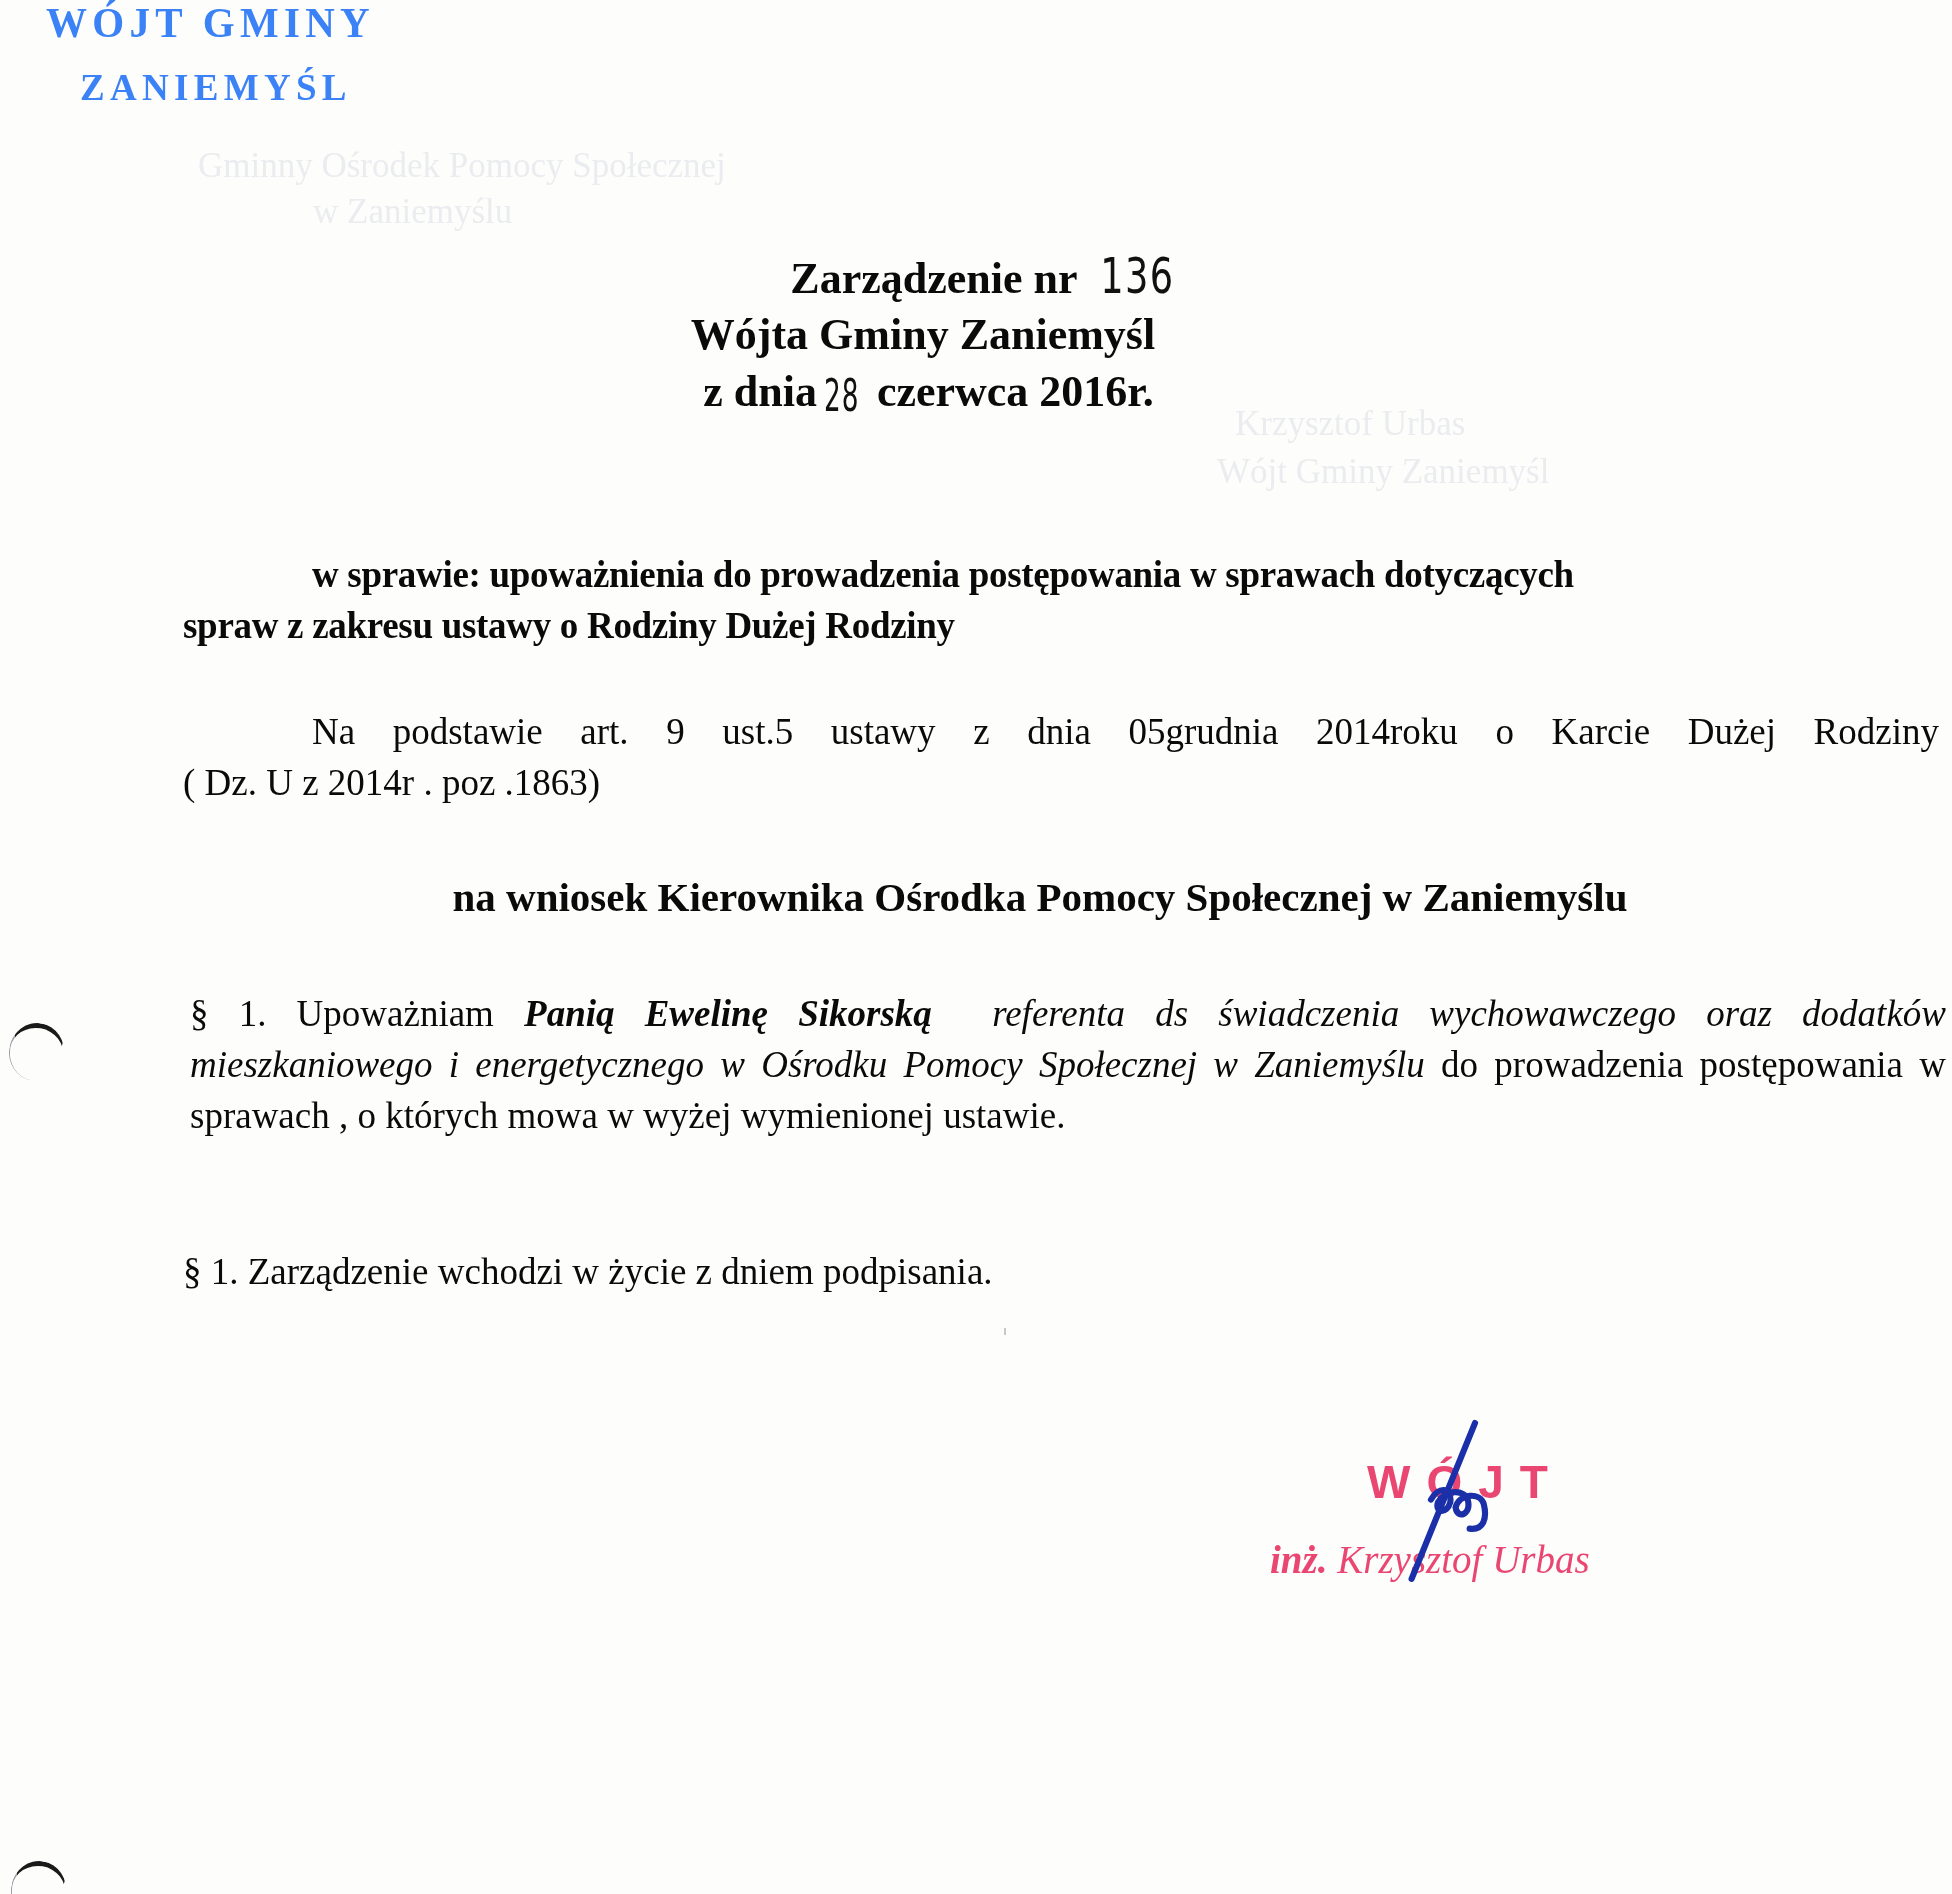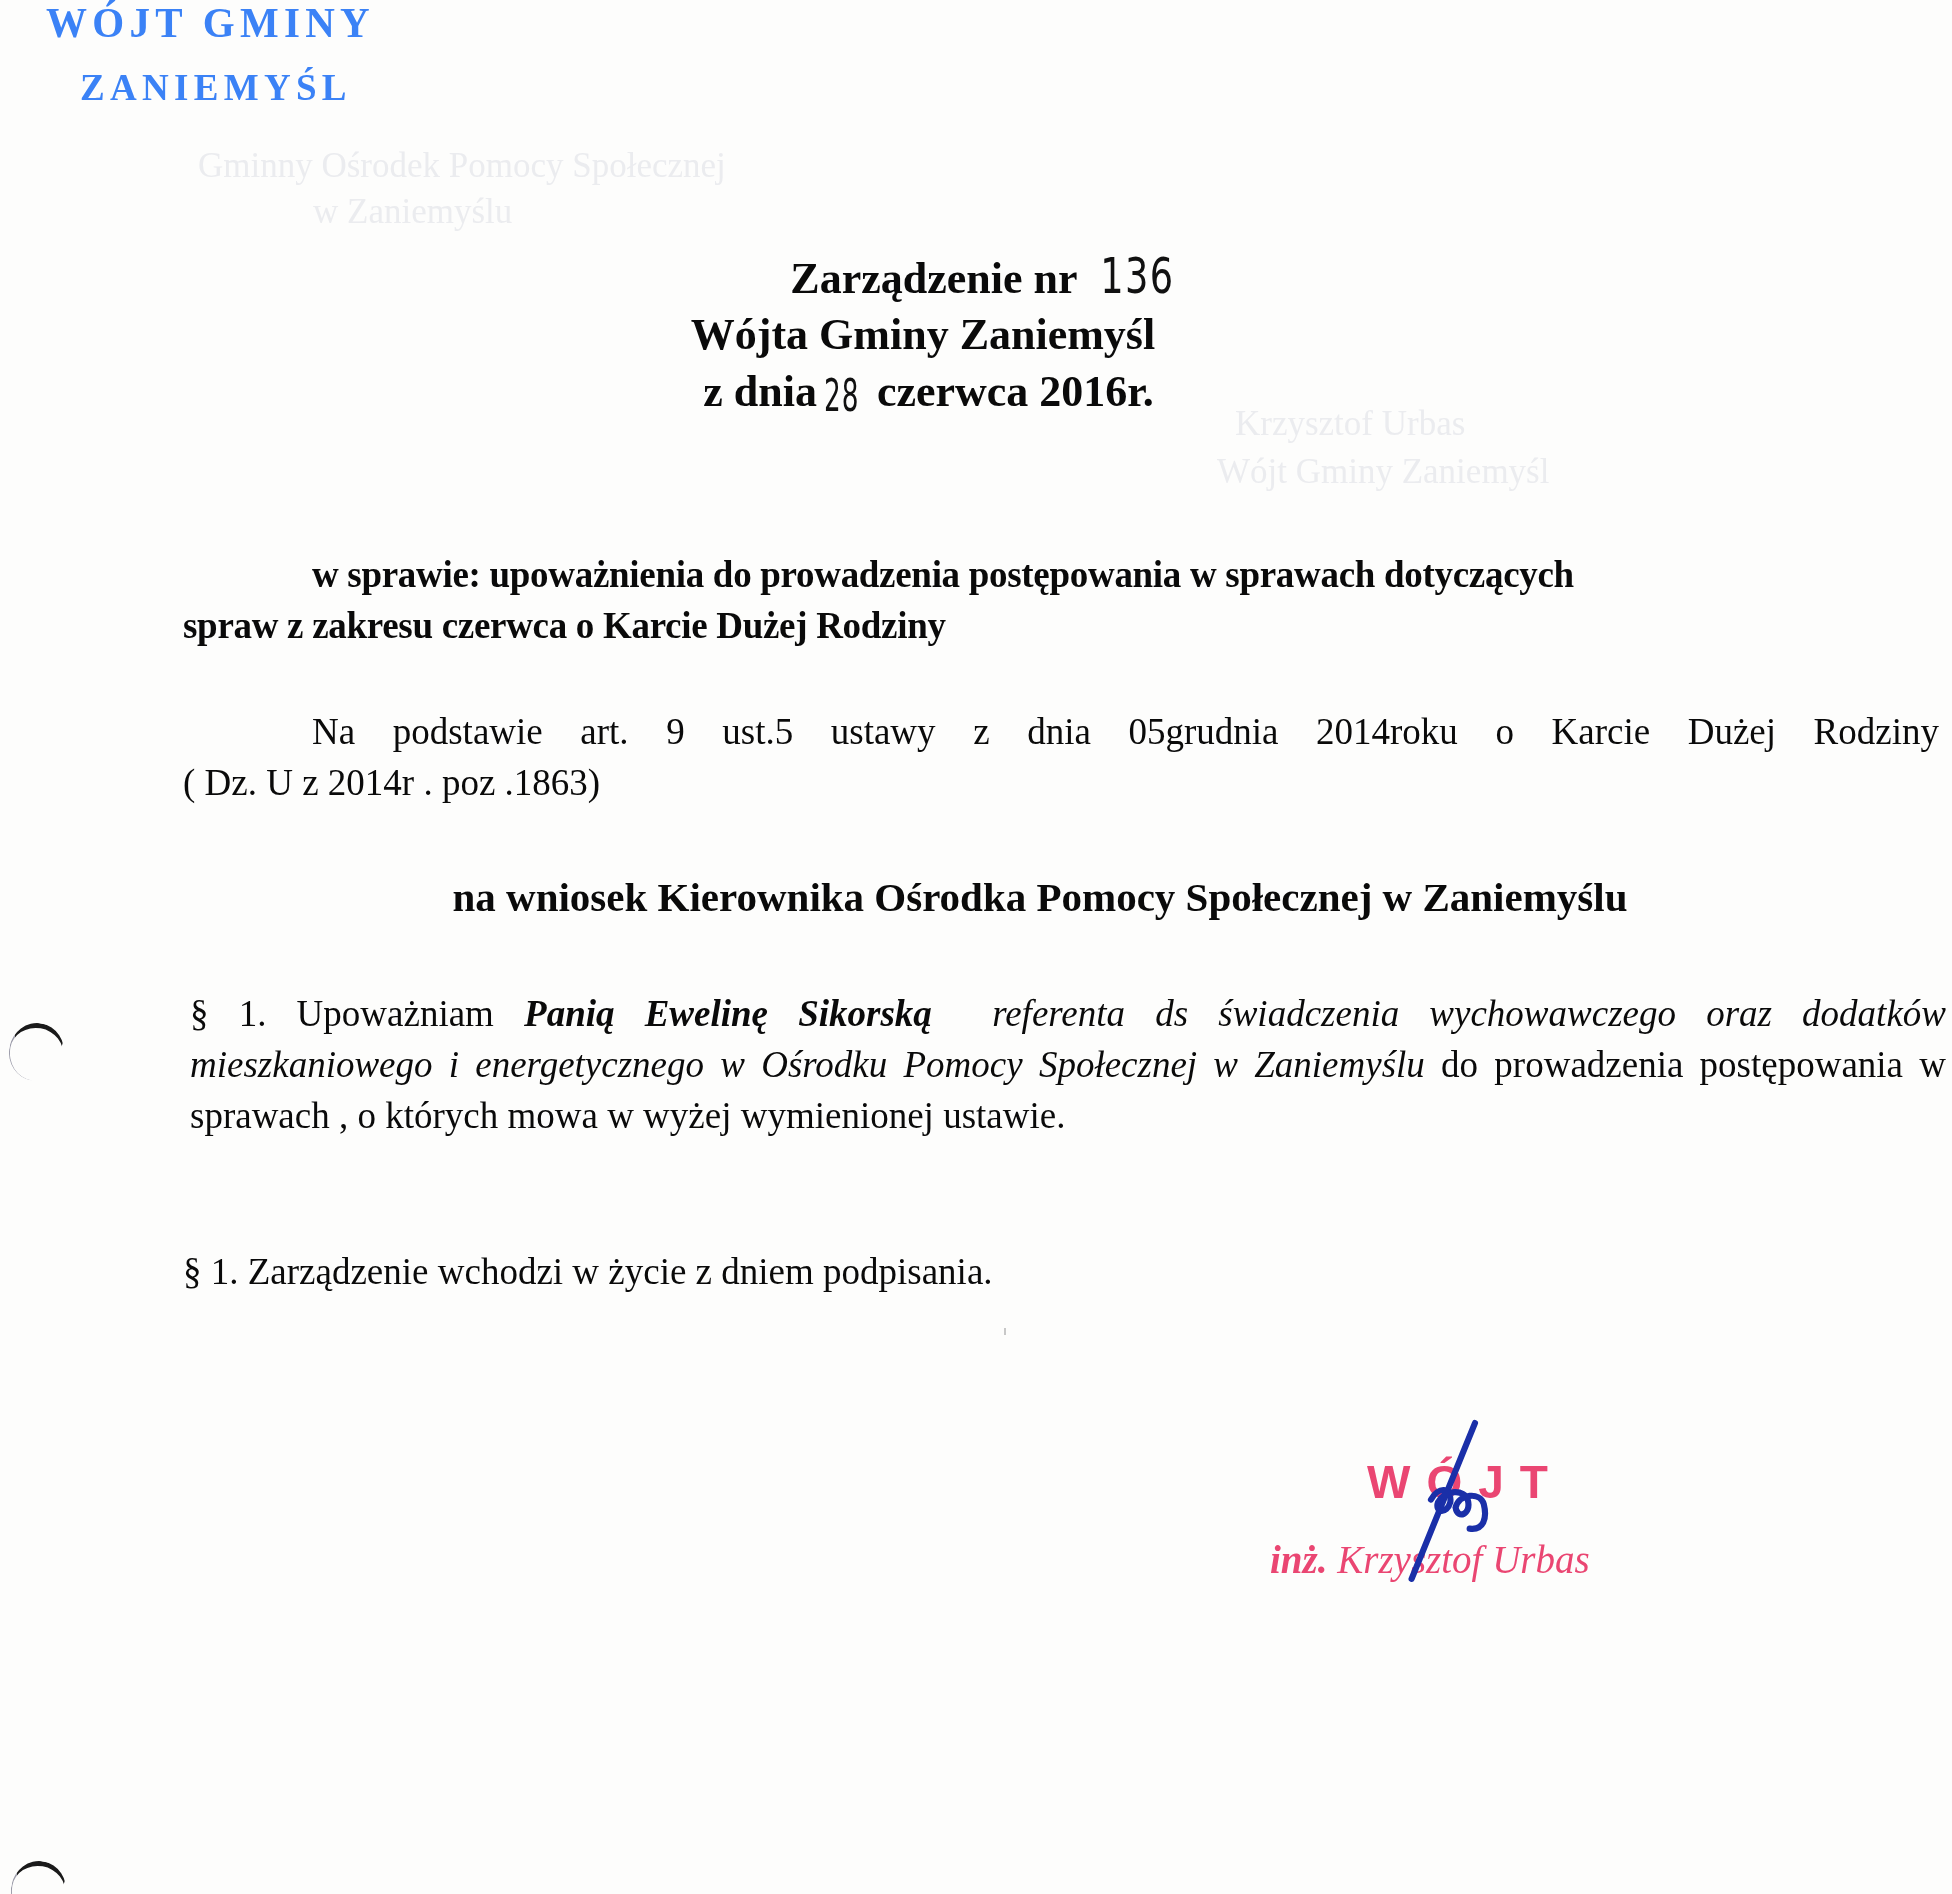--- a/index.html
+++ b/index.html
@@ -223,21 +223,21 @@
     </span>
     <span class="title-line l2">Wójta Gminy Zaniemyśl</span>
     <span class="title-line l3">
       <span>z dnia</span><span class="handwritten date">28</span>
       <span>czerwca 2016r.</span>
     </span>
   </div>
 
   <div class="subject">
     <div class="indent">w sprawie: upoważnienia do prowadzenia postępowania w sprawach dotyczących</div>
-    <div>spraw z zakresu czerwca o Karcie Dużej Rodziny</div>
+    <div>spraw z zakresu ustawy o Rodziny Dużej Rodziny</div>
   </div>
 
   <div class="basis body-text">
     <div class="indent" style="text-align:justify; text-align-last:justify;">Na podstawie art. 9 ust.5 ustawy z dnia 05grudnia 2014roku o Karcie Dużej Rodziny</div>
     <div>( Dz. U z 2014r . poz .1863)</div>
   </div>
 
   <div class="request">na wniosek Kierownika Ośrodka Pomocy Społecznej w Zaniemyślu</div>
 
   <div class="para1 body-text">

